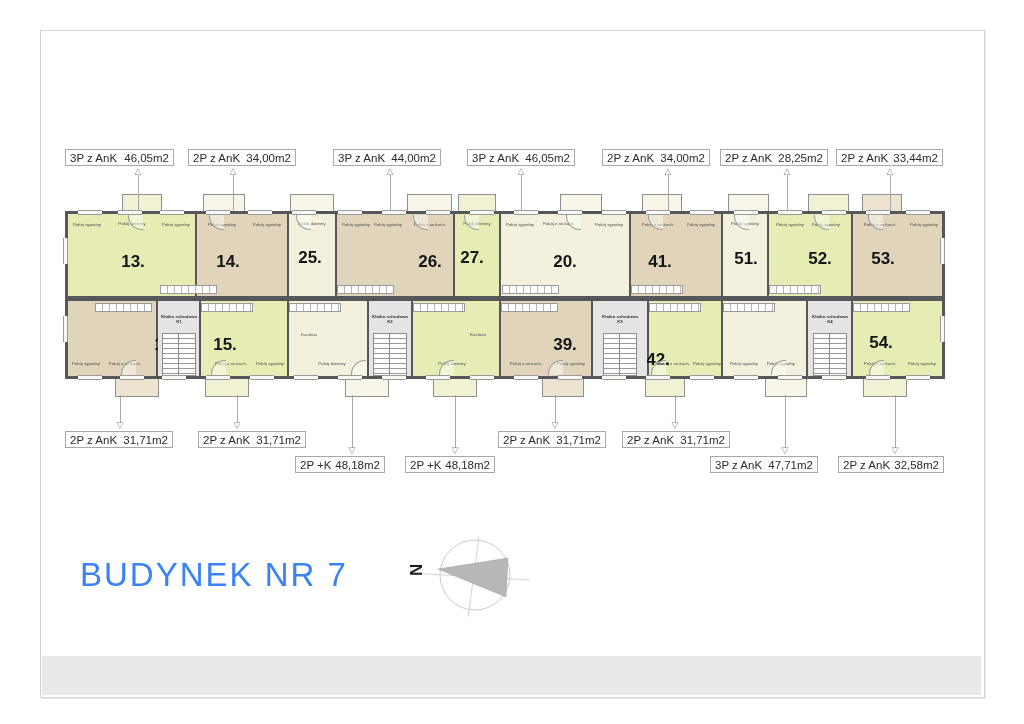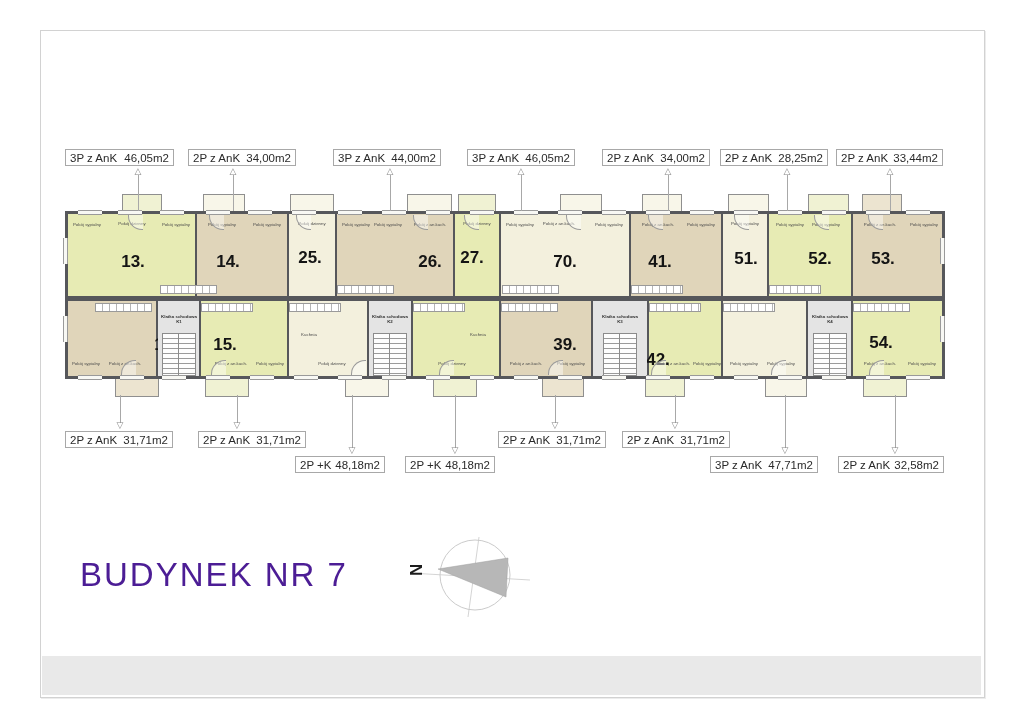--- a/index.html
+++ b/index.html
@@ -1,21 +1,21 @@
 <!DOCTYPE html>
 <html><head>
 <meta charset="utf-8">
 <style>
   html,body{margin:0;padding:0;background:#ffffff;}
   .canvas{position:relative;width:1024px;height:724px;background:#fff;overflow:hidden;
           font-family:"Liberation Sans",sans-serif;}
   .sheet{position:absolute;left:40px;top:30px;width:943px;height:666px;background:#fff;
          border:1px solid #d2d2d2;box-shadow:1px 1px 0 #ececec;}
   .footer-band{position:absolute;left:42px;top:656px;width:939px;height:39px;background:#e9e9e9;}
-  .title{position:absolute;left:80px;top:556px;color:#4c1d95;}
+  .title{position:absolute;left:80px;top:556px;color:#3b82f6;}
   .title .l1{font-size:33px;letter-spacing:2px;}
   .title .l2{font-size:33px;letter-spacing:2px;word-spacing:14px;margin-top:13px;}
   .compass{position:absolute;left:408px;top:535px;}
   
   .building{position:absolute;background:#56575b;}
   .apt{position:absolute;}
   .apt-num{position:absolute;transform:translate(-50%,-50%);font-weight:bold;font-size:17px;color:#141414;white-space:nowrap;}
   .room-lbl{position:absolute;transform:translate(-50%,-50%) scale(.55);font-size:8px;color:#4a4a4a;
             white-space:nowrap;text-align:center;line-height:1.1;}
   .stair{position:absolute;background:#e4e4e4;}
@@ -80,21 +80,21 @@
       <div class="room-lbl" style="left: 388.04px; top: 225.48px;">Pokój sypialny</div>
       <div class="room-lbl" style="left: 429.8px; top: 225.48px;">Pokój z an.kuch.</div>
       <div class="apt-num" style="left: 430px; top: 262px; text-align: center;">26.</div>
       <div class="apt" style="left: 455px; top: 214px; width: 44px; height: 82px; background: rgb(231, 235, 180);"></div>
       <div class="room-lbl" style="left: 477px; top: 223.84px;">Pokój dzienny</div>
       <div class="apt-num" style="left: 472px; top: 258px;">27.</div>
       <div class="apt" style="left: 501px; top: 214px; width: 128px; height: 82px; background: rgb(243, 240, 221);"></div>
       <div class="room-lbl" style="left: 520.2px; top: 225.48px;">Pokój sypialny</div>
       <div class="room-lbl" style="left: 558.6px; top: 223.84px;">Pokój z an.kuch.</div>
       <div class="room-lbl" style="left: 608.52px; top: 225.48px;">Pokój sypialny</div>
-      <div class="apt-num" style="left: 565px; top: 262px;">70.</div>
+      <div class="apt-num" style="left: 565px; top: 262px;">20.</div>
       <div class="apt" style="left: 631px; top: 214px; width: 90px; height: 82px; background: rgb(224, 213, 186);"></div>
       <div class="room-lbl" style="left: 658px; top: 225.48px;">Pokój z an.kuch.</div>
       <div class="room-lbl" style="left: 701.2px; top: 225.48px;">Pokój sypialny</div>
       <div class="apt-num" style="left: 660px; top: 262px;">41.</div>
       <div class="apt" style="left: 723px; top: 214px; width: 44px; height: 82px; background: rgb(243, 240, 221);"></div>
       <div class="room-lbl" style="left: 745px; top: 223.84px;">Pokój sypialny</div>
       <div class="apt-num" style="left: 746px; top: 259px;">51.</div>
       <div class="apt" style="left: 769px; top: 214px; width: 82px; height: 82px; background: rgb(231, 235, 180);"></div>
       <div class="room-lbl" style="left: 789.5px; top: 225.48px;">Pokój sypialny</div>
       <div class="room-lbl" style="left: 826.4px; top: 225.48px;">Pokój sypialny</div>

